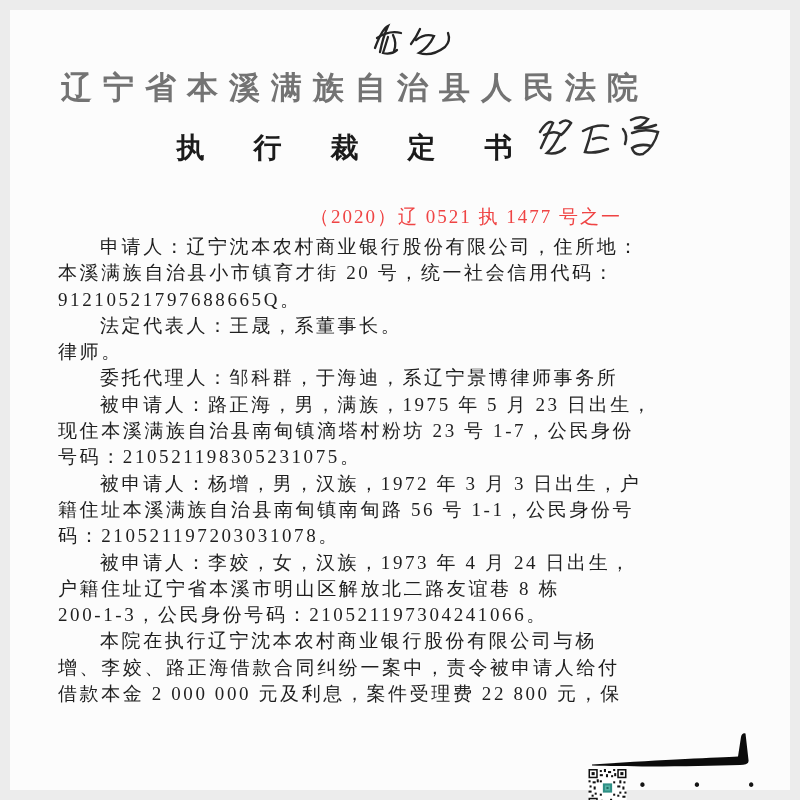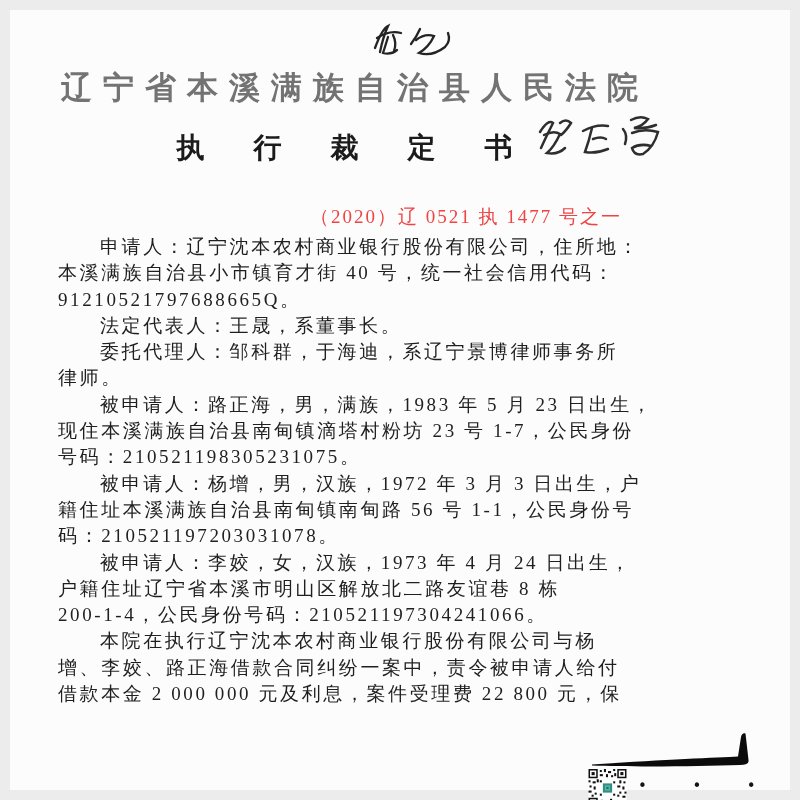--- a/index.html
+++ b/index.html
@@ -79,34 +79,34 @@
       </g>
     </svg>
   </div>
 
   <div class="doc-title">执 行 裁 定 书</div>
 
   <div class="case-no">（2020）辽 0521 执 1477 号之一</div>
 
   <div class="doc-body">
     <div class="line indent">申请人：辽宁沈本农村商业银行股份有限公司，住所地：</div>
-    <div class="line">本溪满族自治县小市镇育才街 40 号，统一社会信用代码：</div>
+    <div class="line">本溪满族自治县小市镇育才街 20 号，统一社会信用代码：</div>
     <div class="line">91210521797688665Q。</div>
     <div class="line indent">法定代表人：王晟，系董事长。</div>
+    <div class="line">律师。</div>
     <div class="line indent">委托代理人：邹科群，于海迪，系辽宁景博律师事务所</div>
-    <div class="line">律师。</div>
-    <div class="line indent">被申请人：路正海，男，满族，1983 年 5 月 23 日出生，</div>
+    <div class="line indent">被申请人：路正海，男，满族，1975 年 5 月 23 日出生，</div>
     <div class="line">现住本溪满族自治县南甸镇滴塔村粉坊 23 号 1-7，公民身份</div>
     <div class="line">号码：210521198305231075。</div>
     <div class="line indent">被申请人：杨增，男，汉族，1972 年 3 月 3 日出生，户</div>
     <div class="line">籍住址本溪满族自治县南甸镇南甸路 56 号 1-1，公民身份号</div>
     <div class="line">码：210521197203031078。</div>
     <div class="line indent">被申请人：李姣，女，汉族，1973 年 4 月 24 日出生，</div>
     <div class="line">户籍住址辽宁省本溪市明山区解放北二路友谊巷 8 栋</div>
-    <div class="line">200-1-4，公民身份号码：210521197304241066。</div>
+    <div class="line">200-1-3，公民身份号码：210521197304241066。</div>
     <div class="line indent">本院在执行辽宁沈本农村商业银行股份有限公司与杨</div>
     <div class="line">增、李姣、路正海借款合同纠纷一案中，责令被申请人给付</div>
     <div class="line">借款本金 2 000 000 元及利息，案件受理费 22 800 元，保</div>
   </div>
 
   <div class="artifact">
     <svg width="180" height="48" viewBox="0 0 180 48">
       <path d="M4 38.5 C70 34 130 31.5 150 30.5 L153 11 Q154 6.5 157.5 7.5 L160.5 34 Q161.5 39 152 39 C110 40.5 40 41 4 39.5 Z" fill="#0b0b0b"></path>
     </svg>
   </div>

